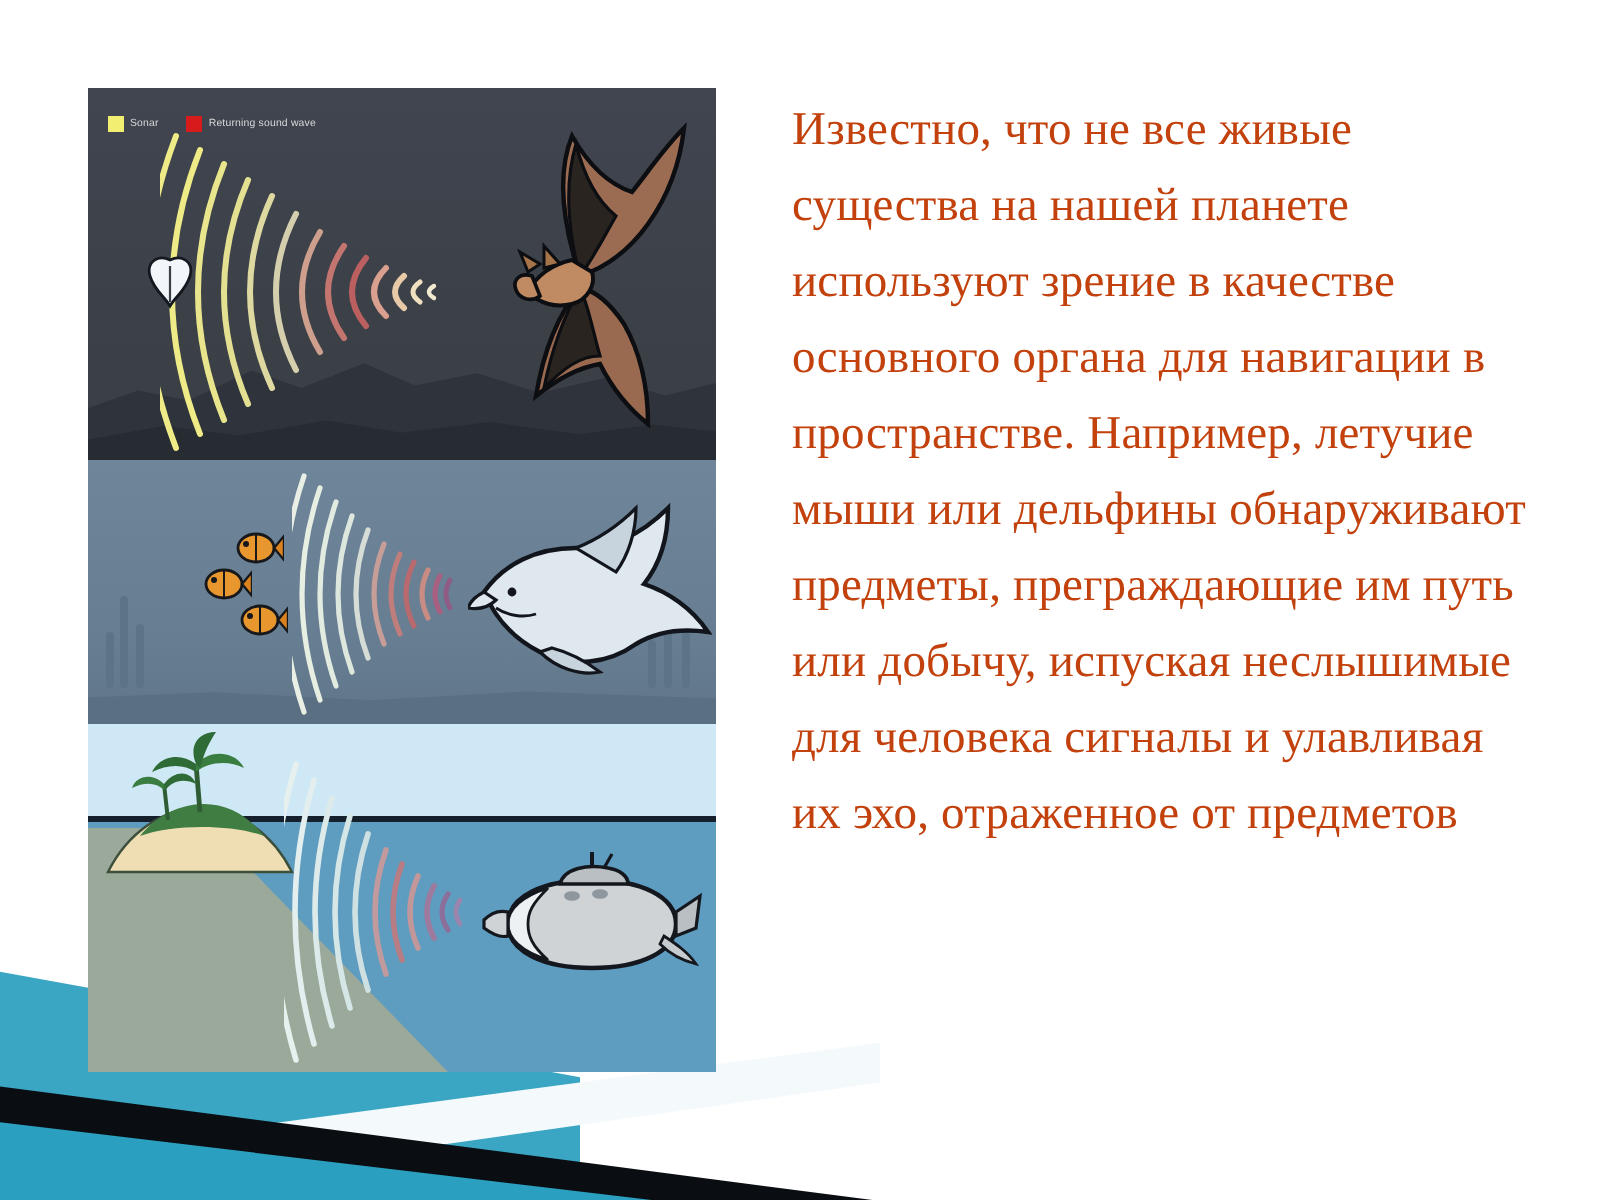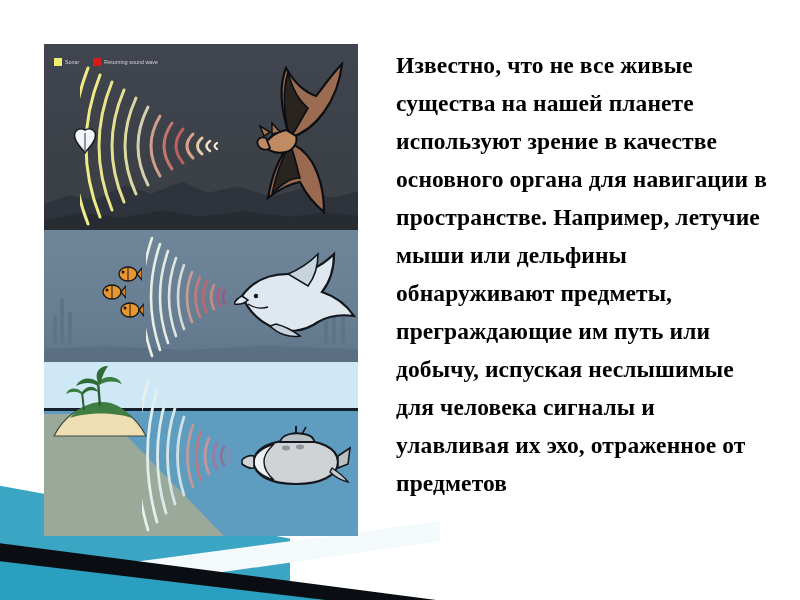--- a/index.html
+++ b/index.html
@@ -73,22 +73,22 @@
   .p3 .surface{position:absolute;left:0;top:46px;width:100%;height:3px;background:#15202c;}
   .p3 .sea{position:absolute;left:0;top:49px;width:100%;height:125px;background:#5e9cc0;}
   .p3 .slope{position:absolute;left:0;top:52px;width:180px;height:122px;background:#9aa99a;
     clip-path:polygon(0 0, 34% 0, 100% 100%, 0 100%);}
 
   .island{position:absolute;}
   .sub{position:absolute;}
 
   
   .copy{position:absolute;left:396px;top:46px;width:372px;
-        font-family:"Liberation Serif", serif;font-weight:bold;font-size:23.5px;
-        line-height:38px;color:#000000;letter-spacing:.1px;}
+        font-family:"Liberation Serif", serif;font-weight:normal;font-size:23.5px;
+        line-height:38px;color:#c2410c;letter-spacing:.1px;}
   .copy p{margin:0;}
 </style>
 </head>
 <body>
 
 <div class="slide">
 
   <div class="deco">
     <div class="deco-teal-back"></div>
     <div class="deco-white-wedge"></div>

